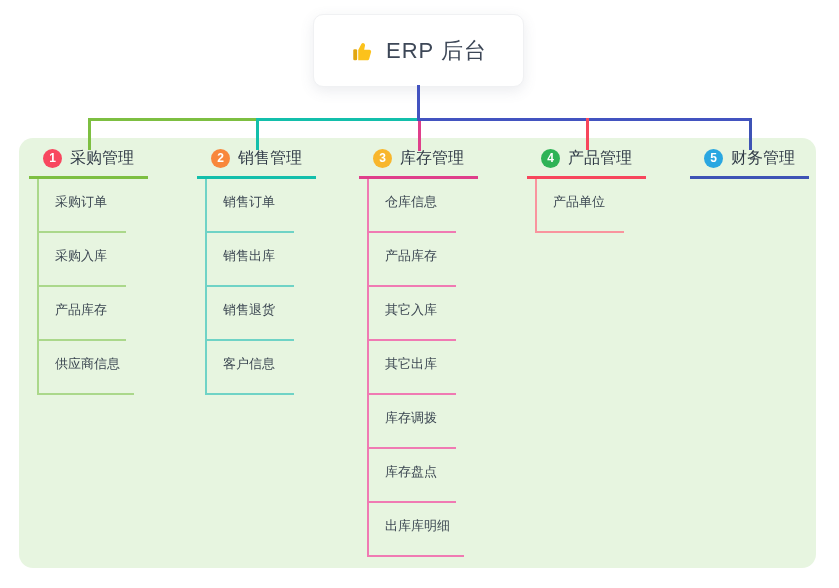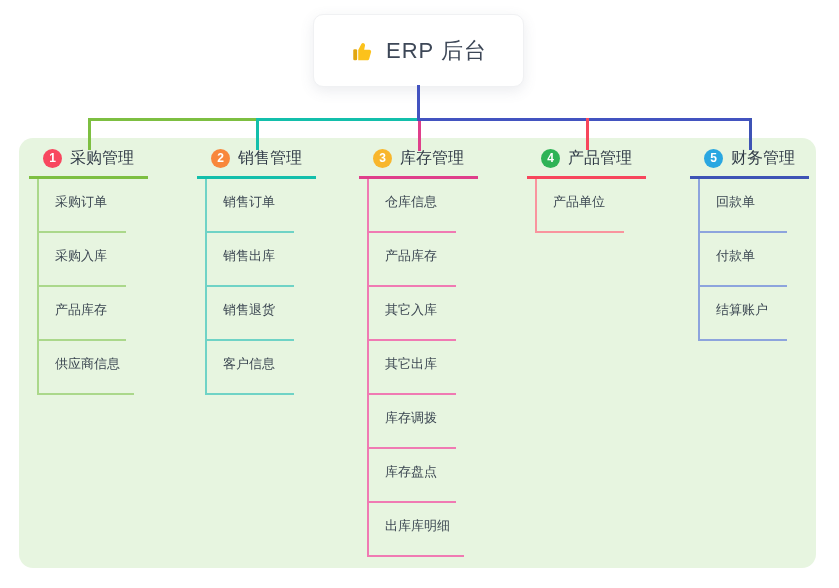--- a/index.html
+++ b/index.html
@@ -137,26 +137,15 @@
           <span>产品单位</span>
         </div>
       </div>
   </div>
 <div class="vline" style="left: 586px; top: 118px; background: rgb(247, 70, 92); height: 32px;"></div>
   <div class="branch" style="left: 690px; top: 148px;">
     <div class="branch-header" style="border-bottom-color: rgb(62, 83, 181);">
       <span class="badge" style="background: rgb(42, 167, 225);">5</span>
       <span class="branch-label">财务管理</span>
     </div>
-    <div class="branch-children" style="--cl: #8da4dd;">
-        <div class="child">
-          <span>回款单</span>
-        </div>
-        <div class="child">
-          <span>付款单</span>
-        </div>
-        <div class="child">
-          <span>结算账户</span>
-        </div>
-      </div>
   </div>
 <div class="vline" style="left: 749px; top: 118px; background: rgb(62, 83, 181); height: 32px;"></div>
   </div>
 
 </body></html>

